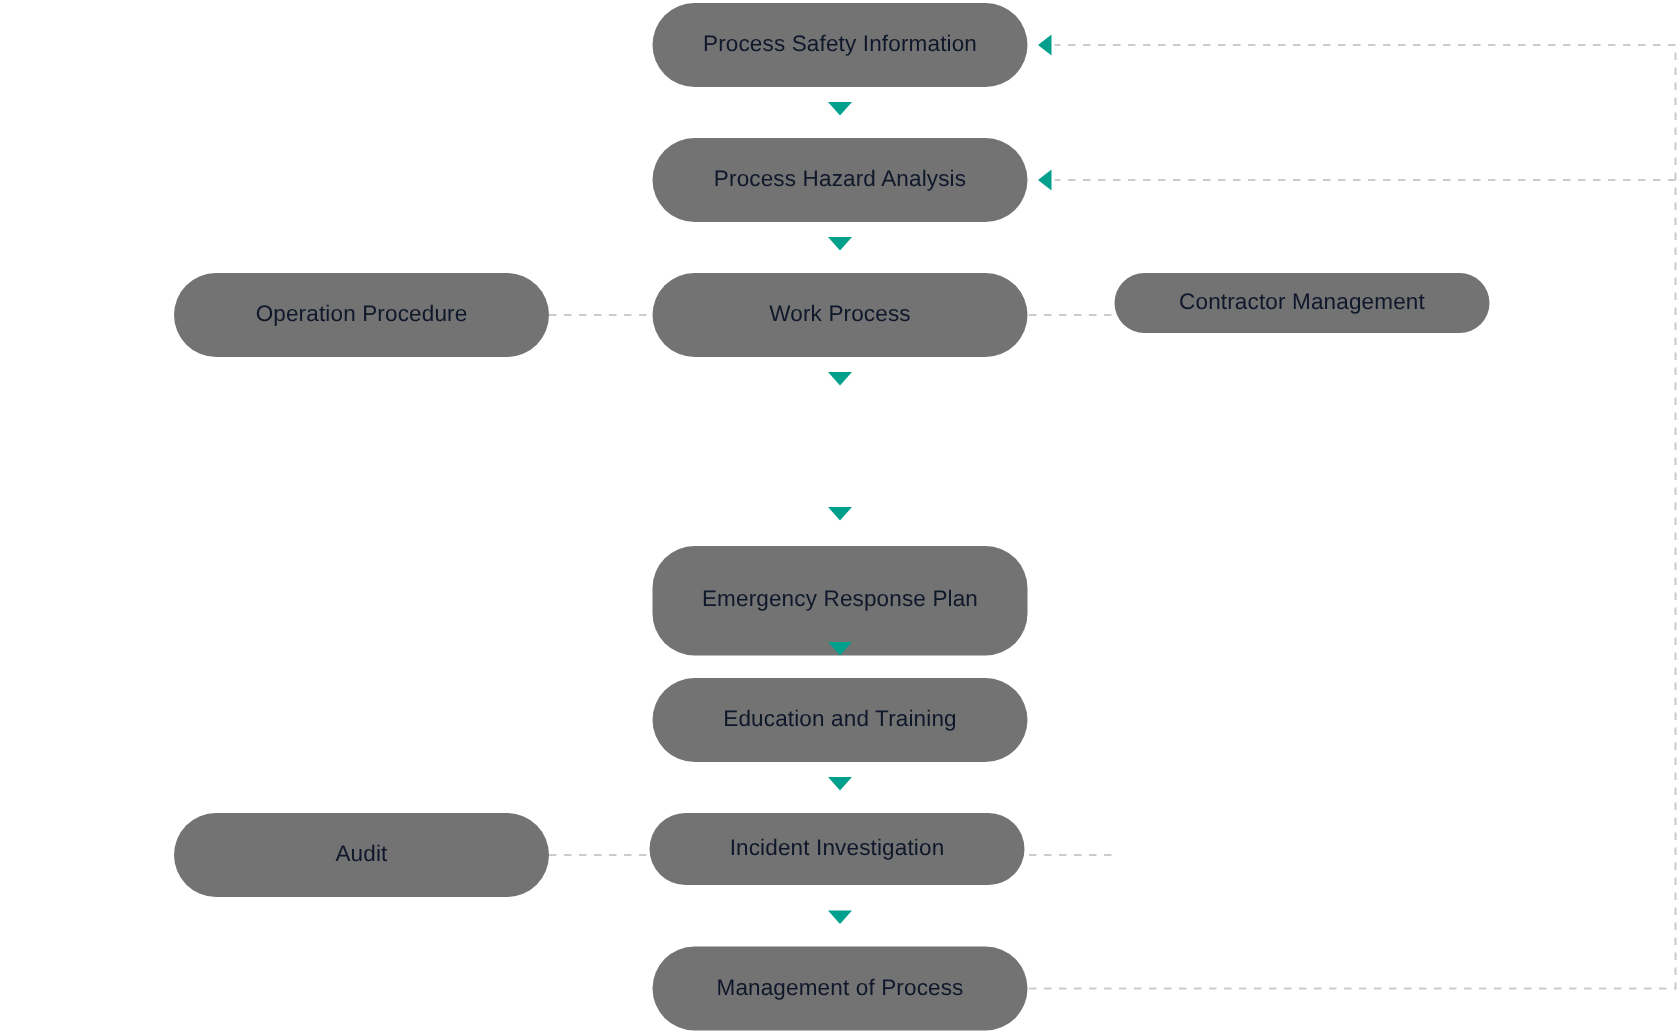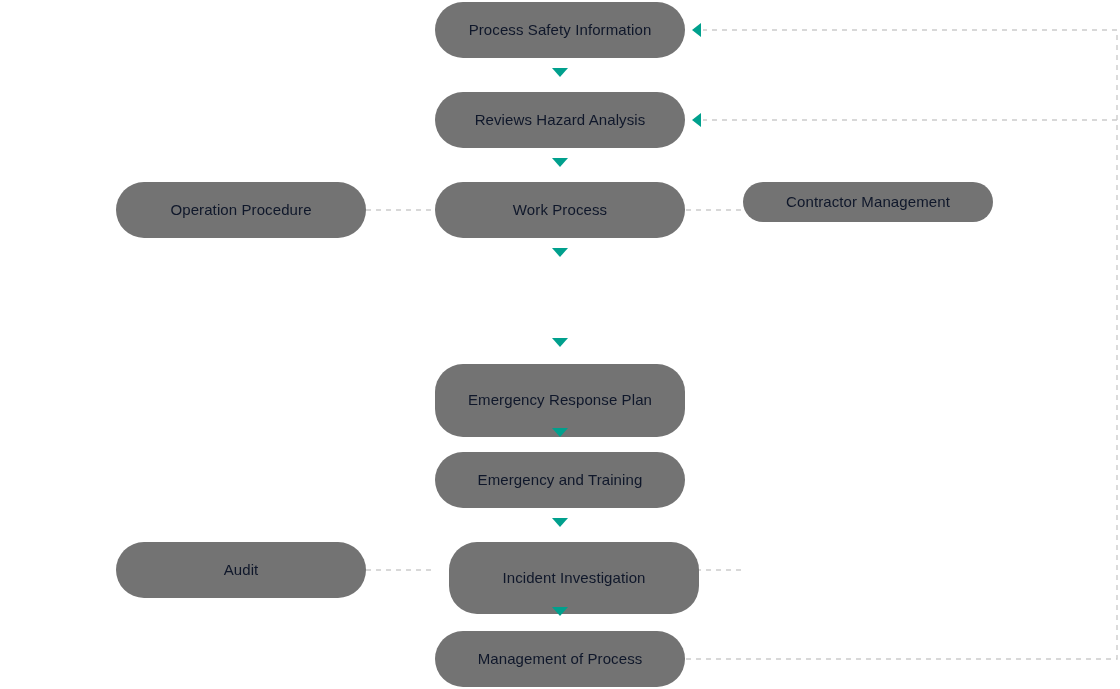--- a/index.html
+++ b/index.html
@@ -63,25 +63,25 @@
       <line x1="366" y1="210" x2="434" y2="210"></line>
       <line x1="686" y1="210" x2="742" y2="210"></line>
       <line x1="366" y1="570" x2="434" y2="570"></line>
       <line x1="686" y1="570" x2="742" y2="570"></line>
       <path d="M 686 659 L 1117 659 L 1117 30 L 703 30"></path>
       <path d="M 1117 120 L 703 120"></path>
     </g>
   </svg>
 
   <div class="node" style="left:435px; top:2px;   width:250px; height:56px;"><span>Process Safety Information</span></div>
-  <div class="node" style="left:435px; top:92px;  width:250px; height:56px;"><span>Reviews Hazard Analysis</span></div>
+  <div class="node" style="left:435px; top:92px;  width:250px; height:56px;"><span>Process Hazard Analysis</span></div>
   <div class="node" style="left:435px; top:182px; width:250px; height:56px;"><span>Work Process</span></div>
   <div class="node" style="left:435px; top:364px; width:250px; height:73px;"><span>Emergency Response Plan</span></div>
-  <div class="node" style="left:435px; top:452px; width:250px; height:56px;"><span>Emergency and Training</span></div>
-  <div class="node" style="left:449px; top:542px; width:250px; height:72px;"><span>Incident Investigation</span></div>
+  <div class="node" style="left:435px; top:452px; width:250px; height:56px;"><span>Education and Training</span></div>
+  <div class="node" style="left:433px; top:542px; width:250px; height:48px;"><span>Incident Investigation</span></div>
   <div class="node" style="left:435px; top:631px; width:250px; height:56px;"><span>Management of Process</span></div>
 
   <div class="node" style="left:116px; top:182px; width:250px; height:56px;"><span>Operation Procedure</span></div>
   <div class="node" style="left:116px; top:542px; width:250px; height:56px;"><span>Audit</span></div>
 
   <div class="node" style="left:743px; top:182px; width:250px; height:40px;"><span>Contractor Management</span></div>
 
   <div class="arrow-down" style="left:552px; top:68px;"></div>
   <div class="arrow-down" style="left:552px; top:158px;"></div>
   <div class="arrow-down" style="left:552px; top:248px;"></div>

